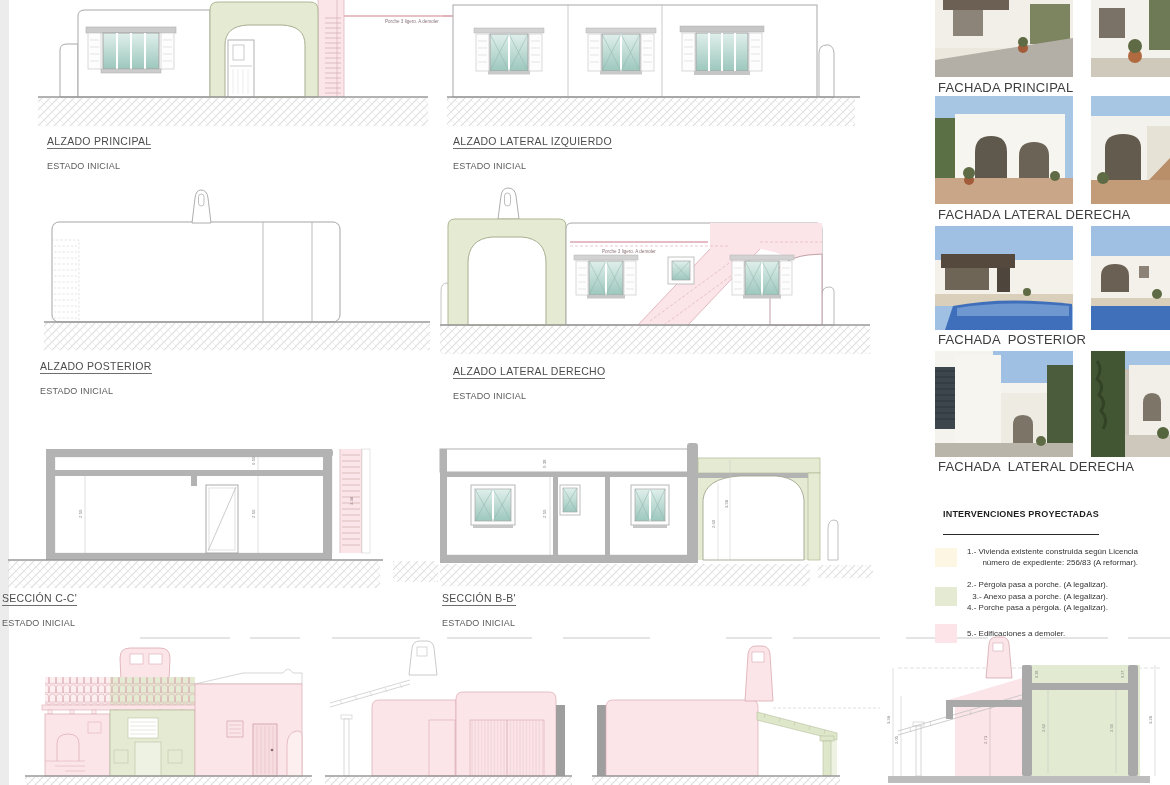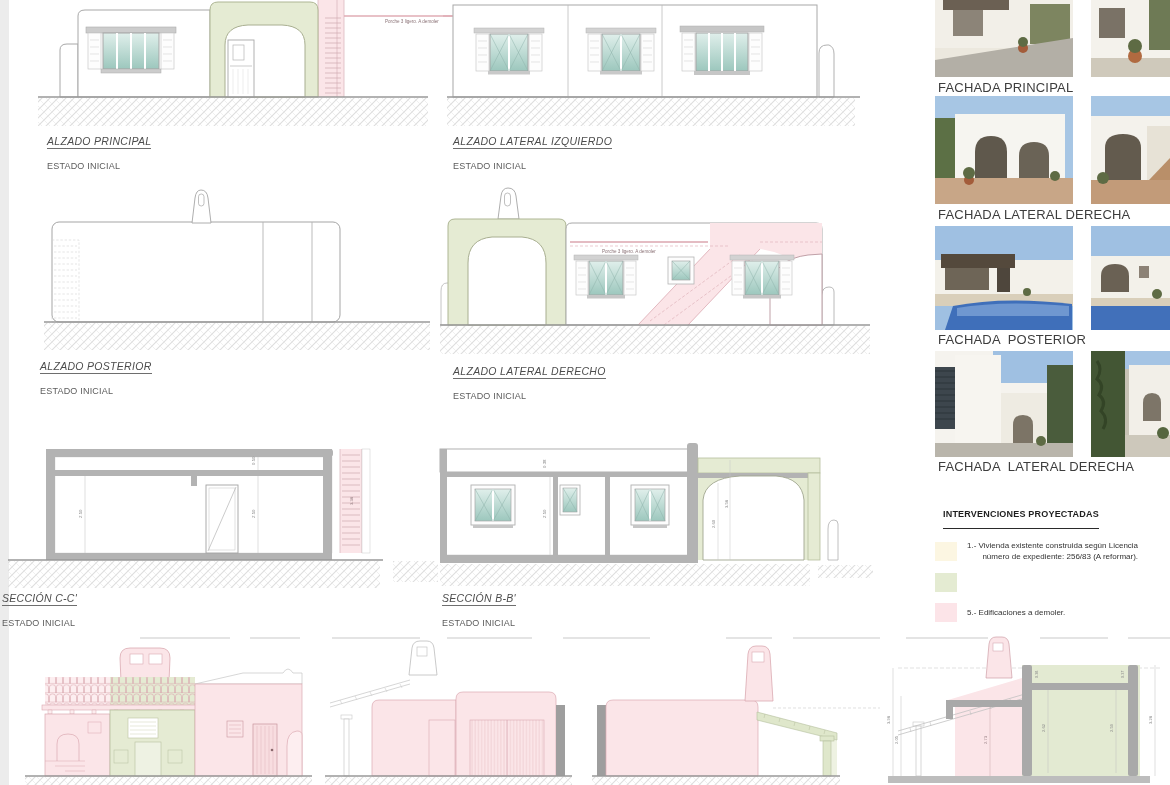--- a/index.html
+++ b/index.html
@@ -3,28 +3,28 @@
 <meta charset="utf-8">
 <style>
   html,body{margin:0;padding:0;background:#fff;width:1170px;height:785px;overflow:hidden;
     font-family:"Liberation Sans",sans-serif;}
   #sheet{position:relative;width:1170px;height:785px;background:#fff;}
   .edge-strip{position:absolute;left:0;top:0;width:9px;height:785px;background:#ececec;}
   svg{position:absolute;overflow:visible;}
   svg text{font-family:"Liberation Sans",sans-serif;}
   .panel-label{position:absolute;color:#4c4c4c;}
   .panel-label .t{display:inline-block;font-size:10.5px;letter-spacing:.3px;
-    border-bottom:1px solid #6e6e6e;padding-bottom:1px;font-style:italic;}
+    border-bottom:1px solid #6e6e6e;padding-bottom:1px;}
   .panel-label .s{display:block;font-size:9px;color:#5c5c5c;margin-top:12px;letter-spacing:.2px;}
   .photo{position:absolute;overflow:hidden;background:#dcd8cd;}
   .photo svg{position:absolute;left:0;top:0;}
   .photo-caption{position:absolute;font-size:13px;color:#3d3d3d;letter-spacing:.2px;white-space:pre;}
   .legend{position:absolute;left:935px;top:503px;width:235px;}
   .legend-heading{margin-left:8px;font-size:9px;font-weight:bold;color:#1f1f1f;
-    letter-spacing:.2px;display:inline-block;border-bottom:1px solid #2a2a2a;padding-bottom:9px;}
+    letter-spacing:.2px;display:inline-block;border-bottom:1px solid #2a2a2a;padding-bottom:15px;}
   .legend-item{display:flex;align-items:center;margin-top:11px;text-align:right;}
   .legend-swatch{width:22px;height:19px;flex:0 0 22px;margin-right:10px;}
   .legend-lines{font-size:8px;color:#333;line-height:1.4;}
 </style>
 </head>
 <body>
 
 <div id="sheet">
 <div class="edge-strip"></div>
 
@@ -512,20 +512,25 @@
   <span class="legend-heading">INTERVENCIONES PROYECTADAS</span>
   <div class="legend-item">
     <div class="legend-swatch" style="background-color: rgb(252, 246, 226);"></div>
     <div class="legend-lines">
       <div>1.- Vivienda existente construida según Licencia</div>
       <div>número de expediente: 256/83 (A reformar).</div>
     </div>
   </div>
   <div class="legend-item">
     <div class="legend-swatch" style="background-color: rgb(228, 235, 210);"></div>
+    <div class="legend-lines">
+      <div>2.- Pérgola pasa a porche. (A legalizar).</div>
+      <div>3.- Anexo pasa a porche. (A legalizar).</div>
+      <div>4.- Porche pasa a pérgola. (A legalizar).</div>
+    </div>
   </div>
   <div class="legend-item">
     <div class="legend-swatch" style="background-color: rgb(252, 228, 232);"></div>
     <div class="legend-lines">
       <div>5.- Edificaciones a demoler.</div>
     </div>
   </div>
 </div>
 
 </div>

